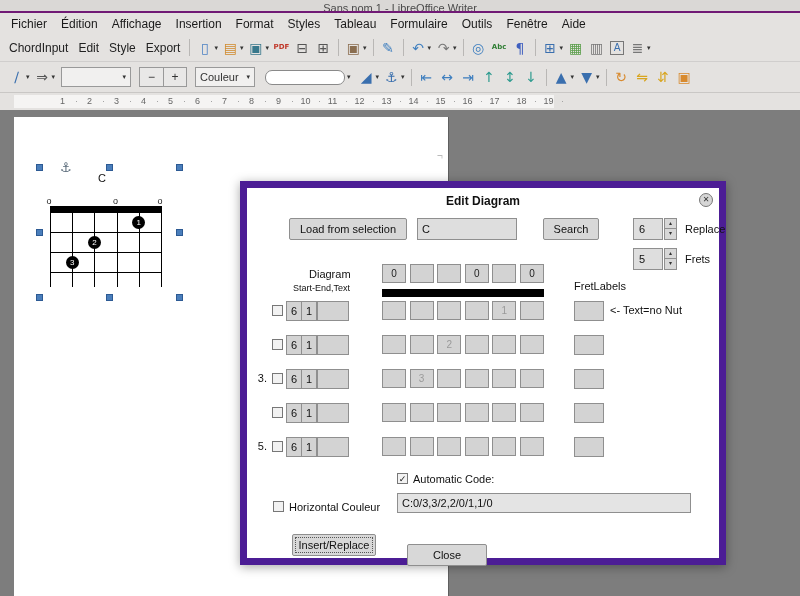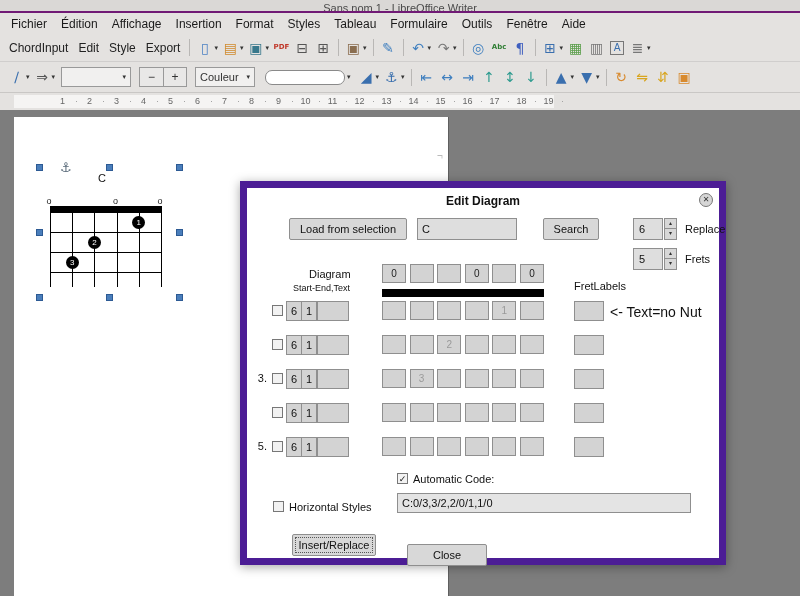--- a/index.html
+++ b/index.html
@@ -87,21 +87,21 @@
   .frow .rlabel{position:absolute;left:0;top:4px;width:20px;text-align:right;font-size:11px;color:#111}
   .cb{position:absolute;width:11px;height:11px;border:1px solid #777;background:#f2f2f2;font-size:9px;
     line-height:10px;text-align:center;color:#111}
   .frow .cb{left:25px;top:5px}
   .sbox{position:absolute;width:16px;height:20px;border:1px solid #8f8f8f;background:#d3d3d3;font-size:11px;
     color:#111;text-align:center;line-height:18px;top:1px}
   .frow .s6{left:39px}.frow .s1{left:54px}
   .frow .tbox{position:absolute;left:70px;top:1px;width:32px;height:20px;border:1px solid #8f8f8f;background:#d3d3d3}
   .frow .cells{position:absolute;left:135px;top:1px;display:flex;gap:3.6px}
   .frow .flbox{position:absolute;left:327px;top:1px;width:30px;height:20px;border:1px solid #8f8f8f;background:#d3d3d3}
-  .frow .note{position:absolute;left:363px;top:4px;font-size:14px;color:#111;white-space:nowrap}
+  .frow .note{position:absolute;left:363px;top:4px;font-size:11px;color:#111;white-space:nowrap}
 </style>
 </head>
 <body>
 
 <div class="screen">
 
   <div class="titlebar">
     <span class="t">Sans nom 1 - LibreOffice Writer</span>
   </div>
 
@@ -445,19 +445,19 @@
           </span>
           <span class="flbox"></span>
         </div>
       </div>
 
     <span class="cb" style="left:150px;top:285px" id="auto-cb">✓</span>
     <div class="dlabel" style="left:166px;top:285px">Automatic Code:</div>
     <input class="dinput codefield" style="left: 150px; top: 305px; width: 294px; height: 20px;" value="C:0/3,3/2,2/0/1,1/0">
 
     <span class="cb" style="left:26px;top:313px" id="hor-cb"></span>
-    <div class="dlabel" style="left:42px;top:313px">Horizontal Styles</div>
+    <div class="dlabel" style="left:42px;top:313px">Horizontal Couleur</div>
 
     <div class="dbtn focused" style="left:45px;top:346px;width:84px">Insert/Replace</div>
     <div class="dbtn" style="left:160px;top:356px;width:80px">Close</div>
   </div>
 
 </div>
 
 </body></html>

